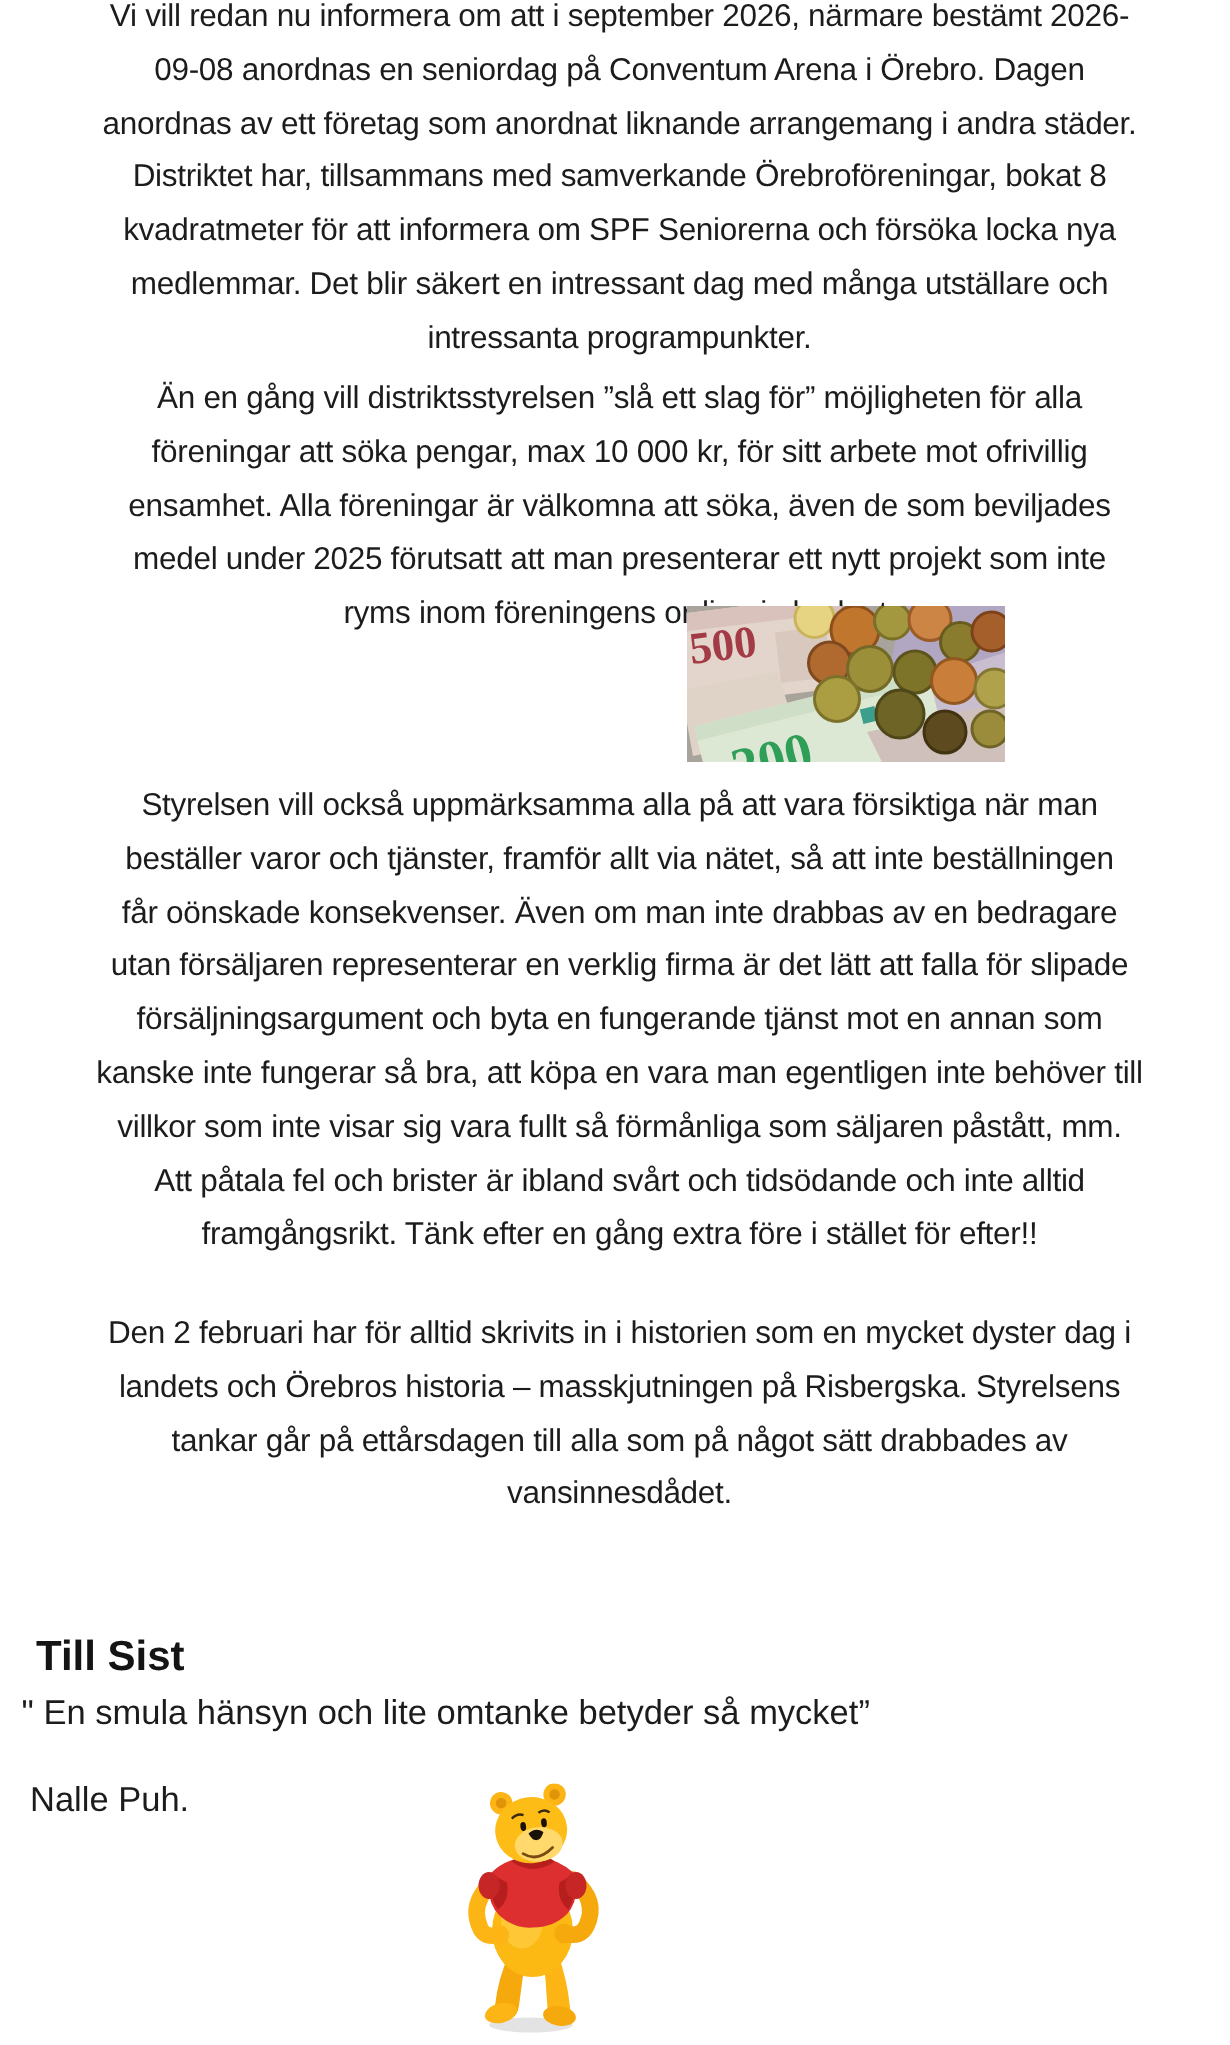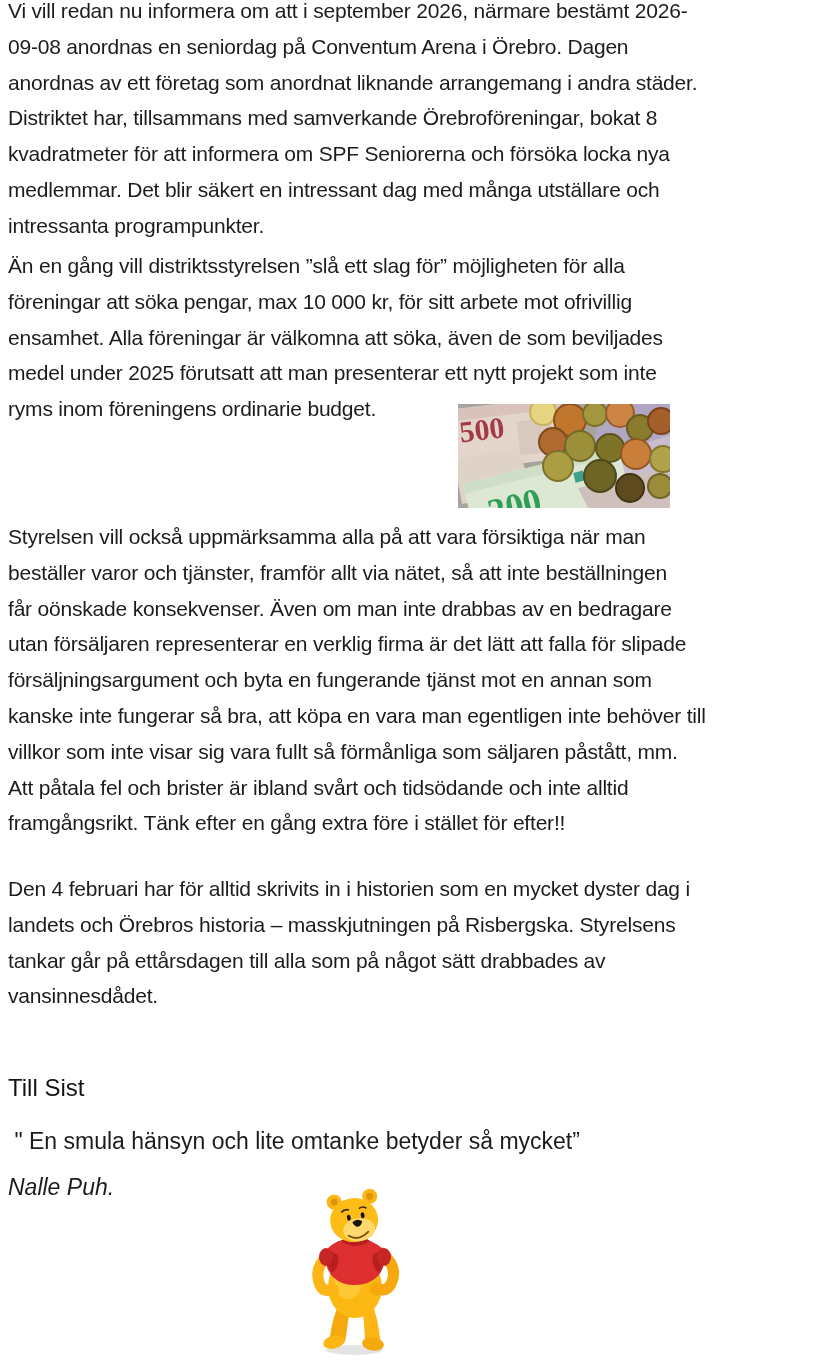--- a/index.html
+++ b/index.html
@@ -4,54 +4,54 @@
 <style>
   html, body { margin: 0; padding: 0; background: #ffffff; }
   .page {
     position: relative;
     width: 820px;
     height: 1363px;
     background: #ffffff;
     overflow: hidden;
     font-family: "Liberation Sans", sans-serif;
     color: #1c1c1c;
+    text-align: center;
   }
   .body-text {
     position: absolute;
     left: 8px;
     margin: 0;
     font-size: 21px;
     line-height: 35.8px;
     letter-spacing: -0.2px;
     white-space: pre-line;
     width: 810px;
   }
   .closing-heading {
     position: absolute;
     left: 8px;
-    margin: 0;
-    font-size: 24px;
-    font-weight: normal;
+    margin: 16px;
+    font-size: 28px;
+    font-weight: bold;
     line-height: 30px;
     color: #141414;
   }
   .closing-quote {
     position: absolute;
     left: 8px;
     margin: 0;
     font-size: 23px;
     line-height: 30px;
     white-space: pre;
   }
   .closing-signature {
     position: absolute;
     left: 8px;
-    margin: 0;
+    margin: 12px;
     font-size: 23px;
-    font-style: italic;
     line-height: 30px;
   }
   .money-photo {
     position: absolute;
     left: 458px;
     top: 404px;
     width: 212px;
     height: 104px;
   }
   .pooh-illustration {
@@ -125,21 +125,21 @@
   <p class="body-text" style="top:519px">Styrelsen vill också uppmärksamma alla på att vara försiktiga när man
 beställer varor och tjänster, framför allt via nätet, så att inte beställningen
 får oönskade konsekvenser. Även om man inte drabbas av en bedragare
 utan försäljaren representerar en verklig firma är det lätt att falla för slipade
 försäljningsargument och byta en fungerande tjänst mot en annan som
 kanske inte fungerar så bra, att köpa en vara man egentligen inte behöver till
 villkor som inte visar sig vara fullt så förmånliga som säljaren påstått, mm.
 Att påtala fel och brister är ibland svårt och tidsödande och inte alltid
 framgångsrikt. Tänk efter en gång extra före i stället för efter!!</p>
 
-  <p class="body-text" style="top:871px">Den 4 februari har för alltid skrivits in i historien som en mycket dyster dag i
+  <p class="body-text" style="top:871px">Den 2 februari har för alltid skrivits in i historien som en mycket dyster dag i
 landets och Örebros historia – masskjutningen på Risbergska. Styrelsens
 tankar går på ettårsdagen till alla som på något sätt drabbades av
 vansinnesdådet.</p>
 
   <h2 class="closing-heading" style="top:1073px">Till Sist</h2>
 
   <p class="closing-quote" style="top:1126px"> " En smula hänsyn och lite omtanke betyder så mycket”</p>
 
   <p class="closing-signature" style="top:1172px">Nalle Puh.</p>
 

